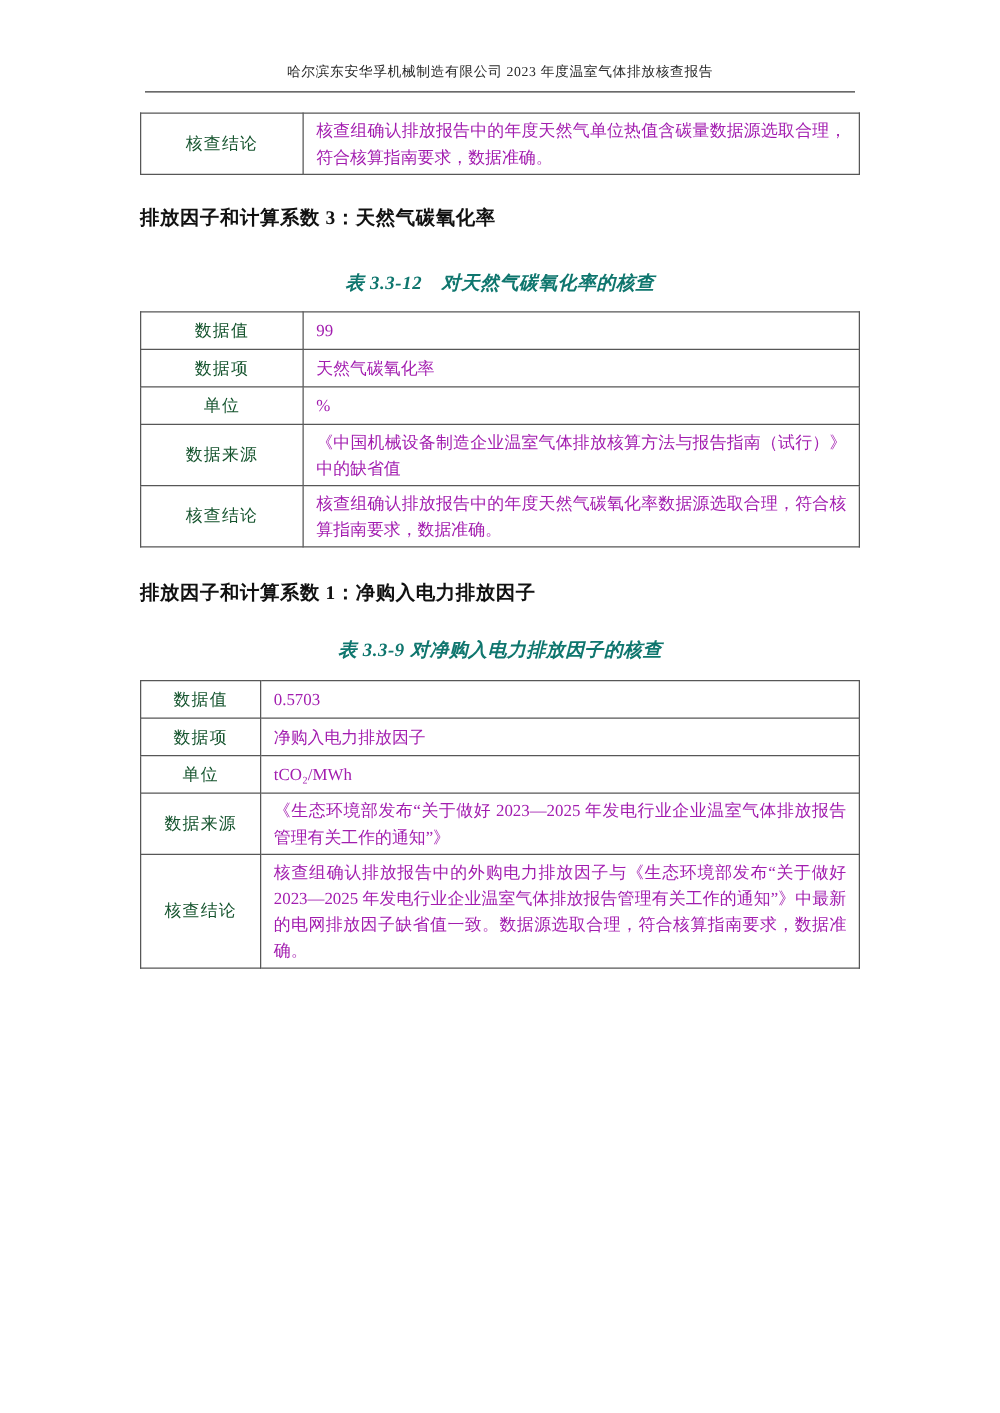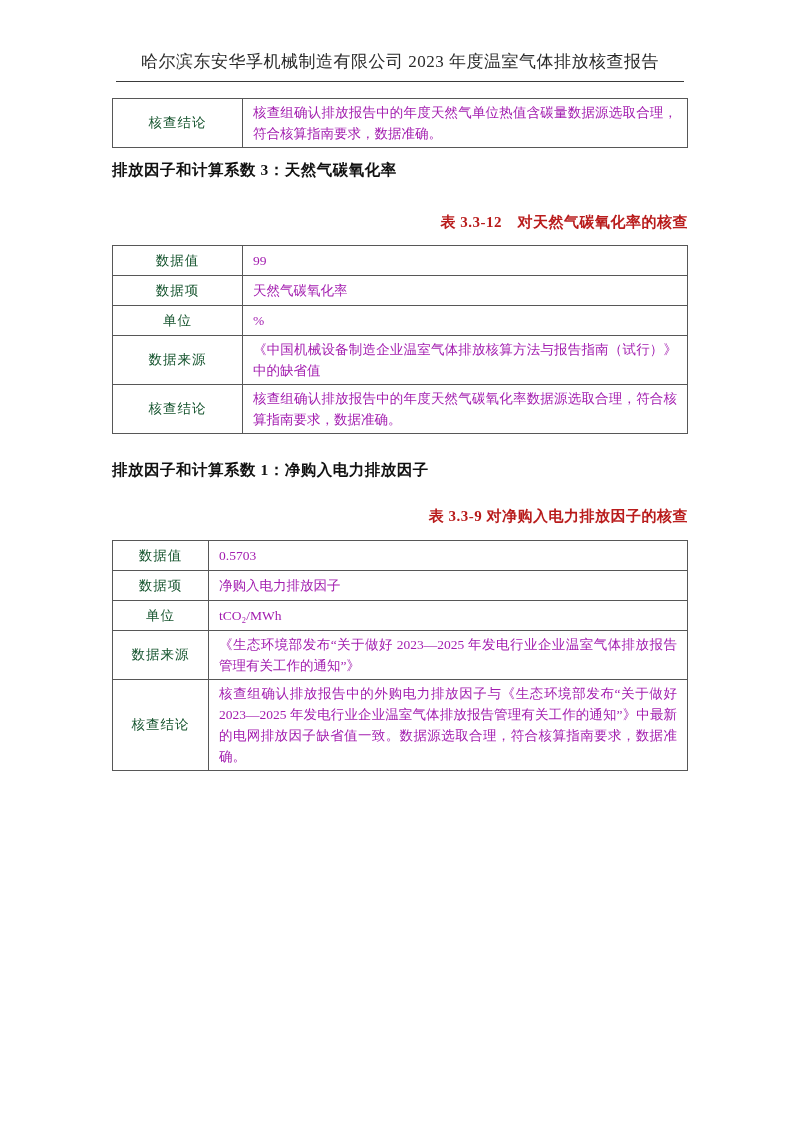--- a/index.html
+++ b/index.html
@@ -14,21 +14,21 @@
   }
   .page {
     position: relative;
     width: 800px;
     height: 1130px;
     padding: 50px 112px 0 112px;
     background: #ffffff;
   }
   .doc-header {
     text-align: center;
-    font-size: 17px;
+    font-size: 11px;
     letter-spacing: 0.5px;
     color: #2a2a2a;
     padding-bottom: 8px;
     border-bottom: 1.5px solid #3a3a3a;
     margin: 0 4px;
   }
   table.vtable {
     width: 100%;
     border-collapse: collapse;
     table-layout: fixed;
@@ -53,27 +53,28 @@
   }
   col.c-wide   { width: 130px; }
   col.c-narrow { width: 96px; }
   .t-carryover { margin-top: 16px; }
   .sec-heading {
     font-weight: bold;
     font-size: 15.5px;
     color: #111111;
     letter-spacing: 0.5px;
   }
-  .h-factor3 { margin-top: 12px; }
+  .h-factor3 { margin-top: 24px; }
   .tbl-title {
-    text-align: right;
+    text-align: center;
     font-weight: bold;
     font-size: 15px;
-    color: #b91c1c;
+    color: #0f766e;
     letter-spacing: 0.5px;
+    font-style: italic;
   }
   .title-12 { margin-top: 32px; }
   .t-12 { margin-top: 13px; }
   .h-3322 { margin-top: 27px; }
   .h-factor4 { margin-top: 26px; }
   .title-13 { margin-top: 26px; }
   .t-13 { margin-top: 14px; }
   .row-tall td.val { height: 48px; }
   .row-single td.val { height: 30px; }
   .page-number {

